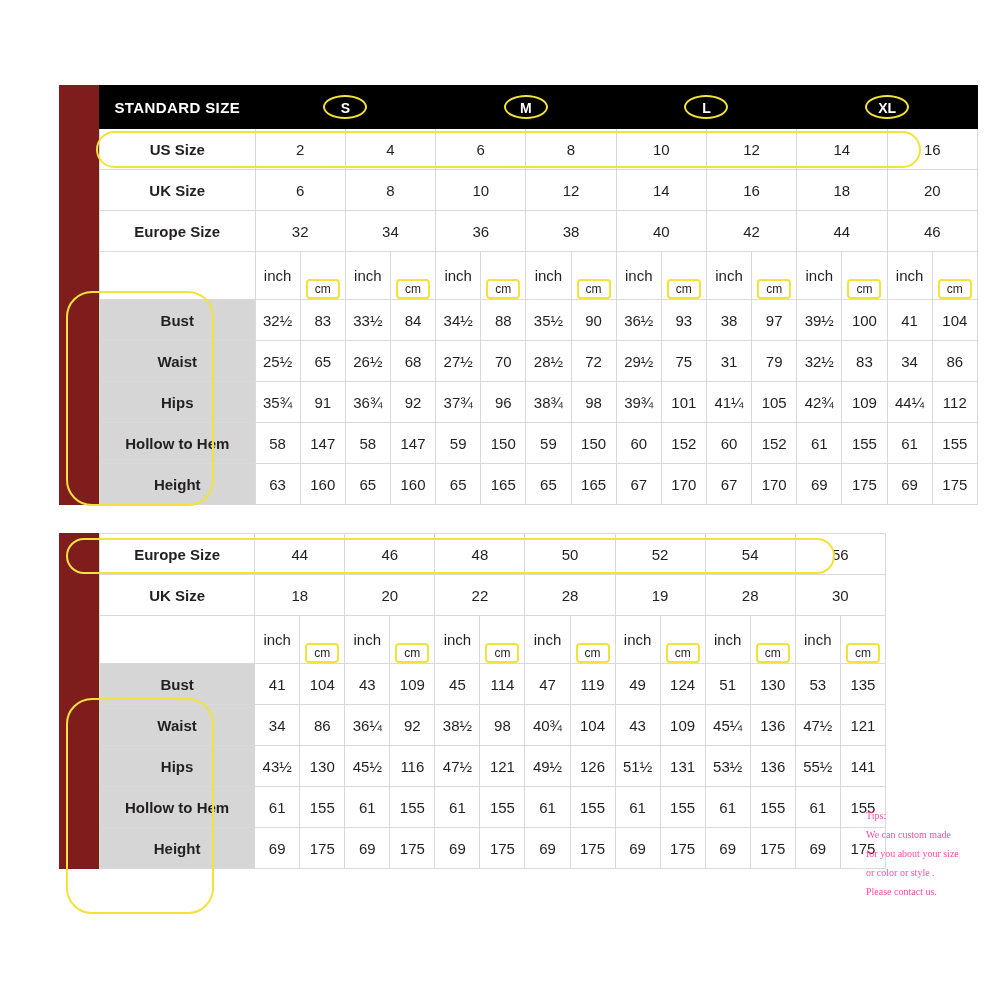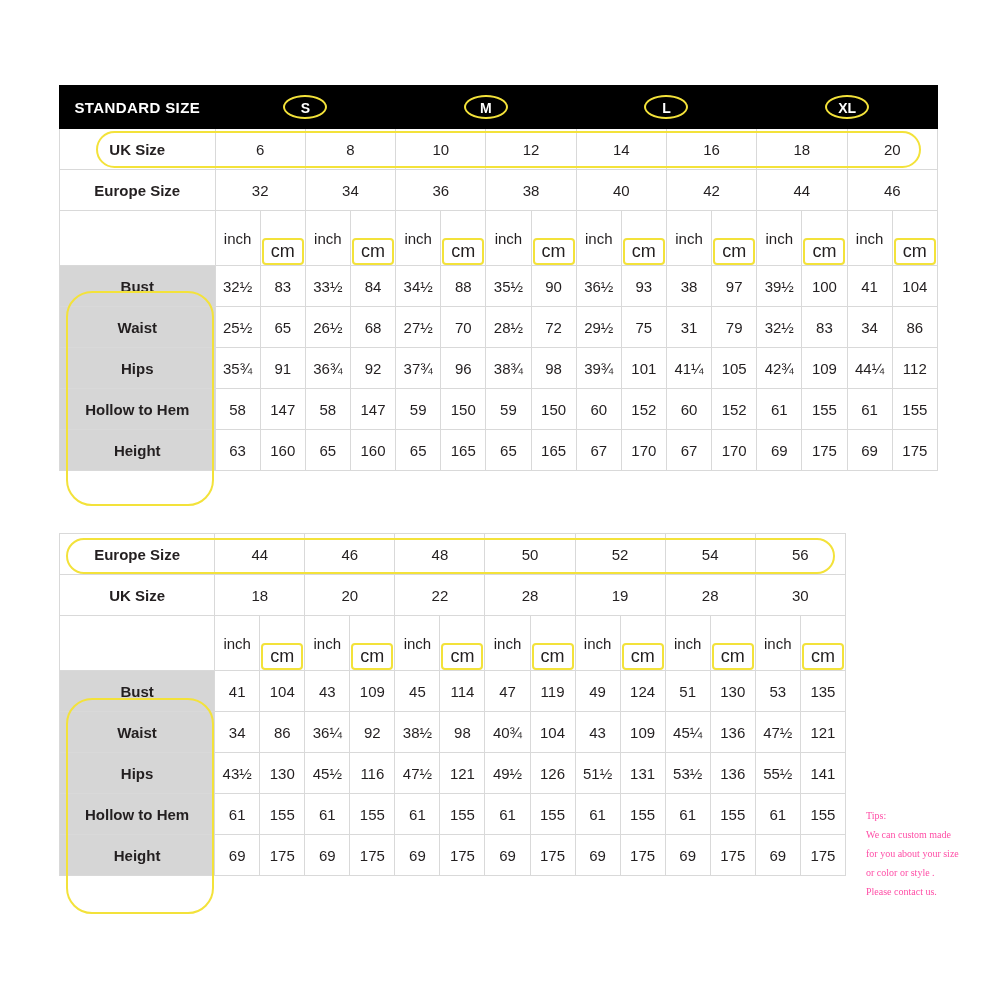--- a/index.html
+++ b/index.html
@@ -15,20 +15,21 @@
     width: 1000px;
     height: 1000px;
     overflow: hidden;
     background: #ffffff;
   }
 
   
   .table-wrap {
     position: absolute;
     background: #7f1d1d;
+    padding-left: 40px;
   }
   #standard-table-wrap { left: 59px; top: 85px; width: 879px; }
   #plus-table-wrap     { left: 59px; top: 533px; width: 787px; }
 
   table.size-table {
     border-collapse: collapse;
     table-layout: fixed;
     width: 100%;
     background: #fff;
   }
@@ -80,21 +81,21 @@
   }
   td.row-label.shaded { background: #d6d6d6; }
 
   td.small-unit { font-size: 14px; color: #3a3a3a; }
 
   .cm-box {
     display: inline-block;
     border: 2px solid #f3e23a;
     border-radius: 4px;
     padding: 1px 7px;
-    font-size: 18px;
+    font-size: 12px;
     color: #231f20;
     background: transparent;
     margin-top: 27px;
   }
 
   
   .hl {
     position: absolute;
     border: 2.5px solid #f3e23a;
     border-radius: 22px;
@@ -155,20 +156,31 @@
             <span class="bubble">M</span>
           </td>
           <td colspan="4">
             <span class="bubble">L</span>
           </td>
           <td colspan="4">
             <span class="bubble">XL</span>
           </td>
         </tr>
 
+        <tr>
+          <td class="row-label">US Size</td>
+          <td colspan="2">2</td>
+          <td colspan="2">4</td>
+          <td colspan="2">6</td>
+          <td colspan="2">8</td>
+          <td colspan="2">10</td>
+          <td colspan="2">12</td>
+          <td colspan="2">14</td>
+          <td colspan="2">16</td>
+        </tr>
 
         <tr>
           <td class="row-label">UK Size</td>
           <td colspan="2">6</td>
           <td colspan="2">8</td>
           <td colspan="2">10</td>
           <td colspan="2">12</td>
           <td colspan="2">14</td>
           <td colspan="2">16</td>
           <td colspan="2">18</td>

